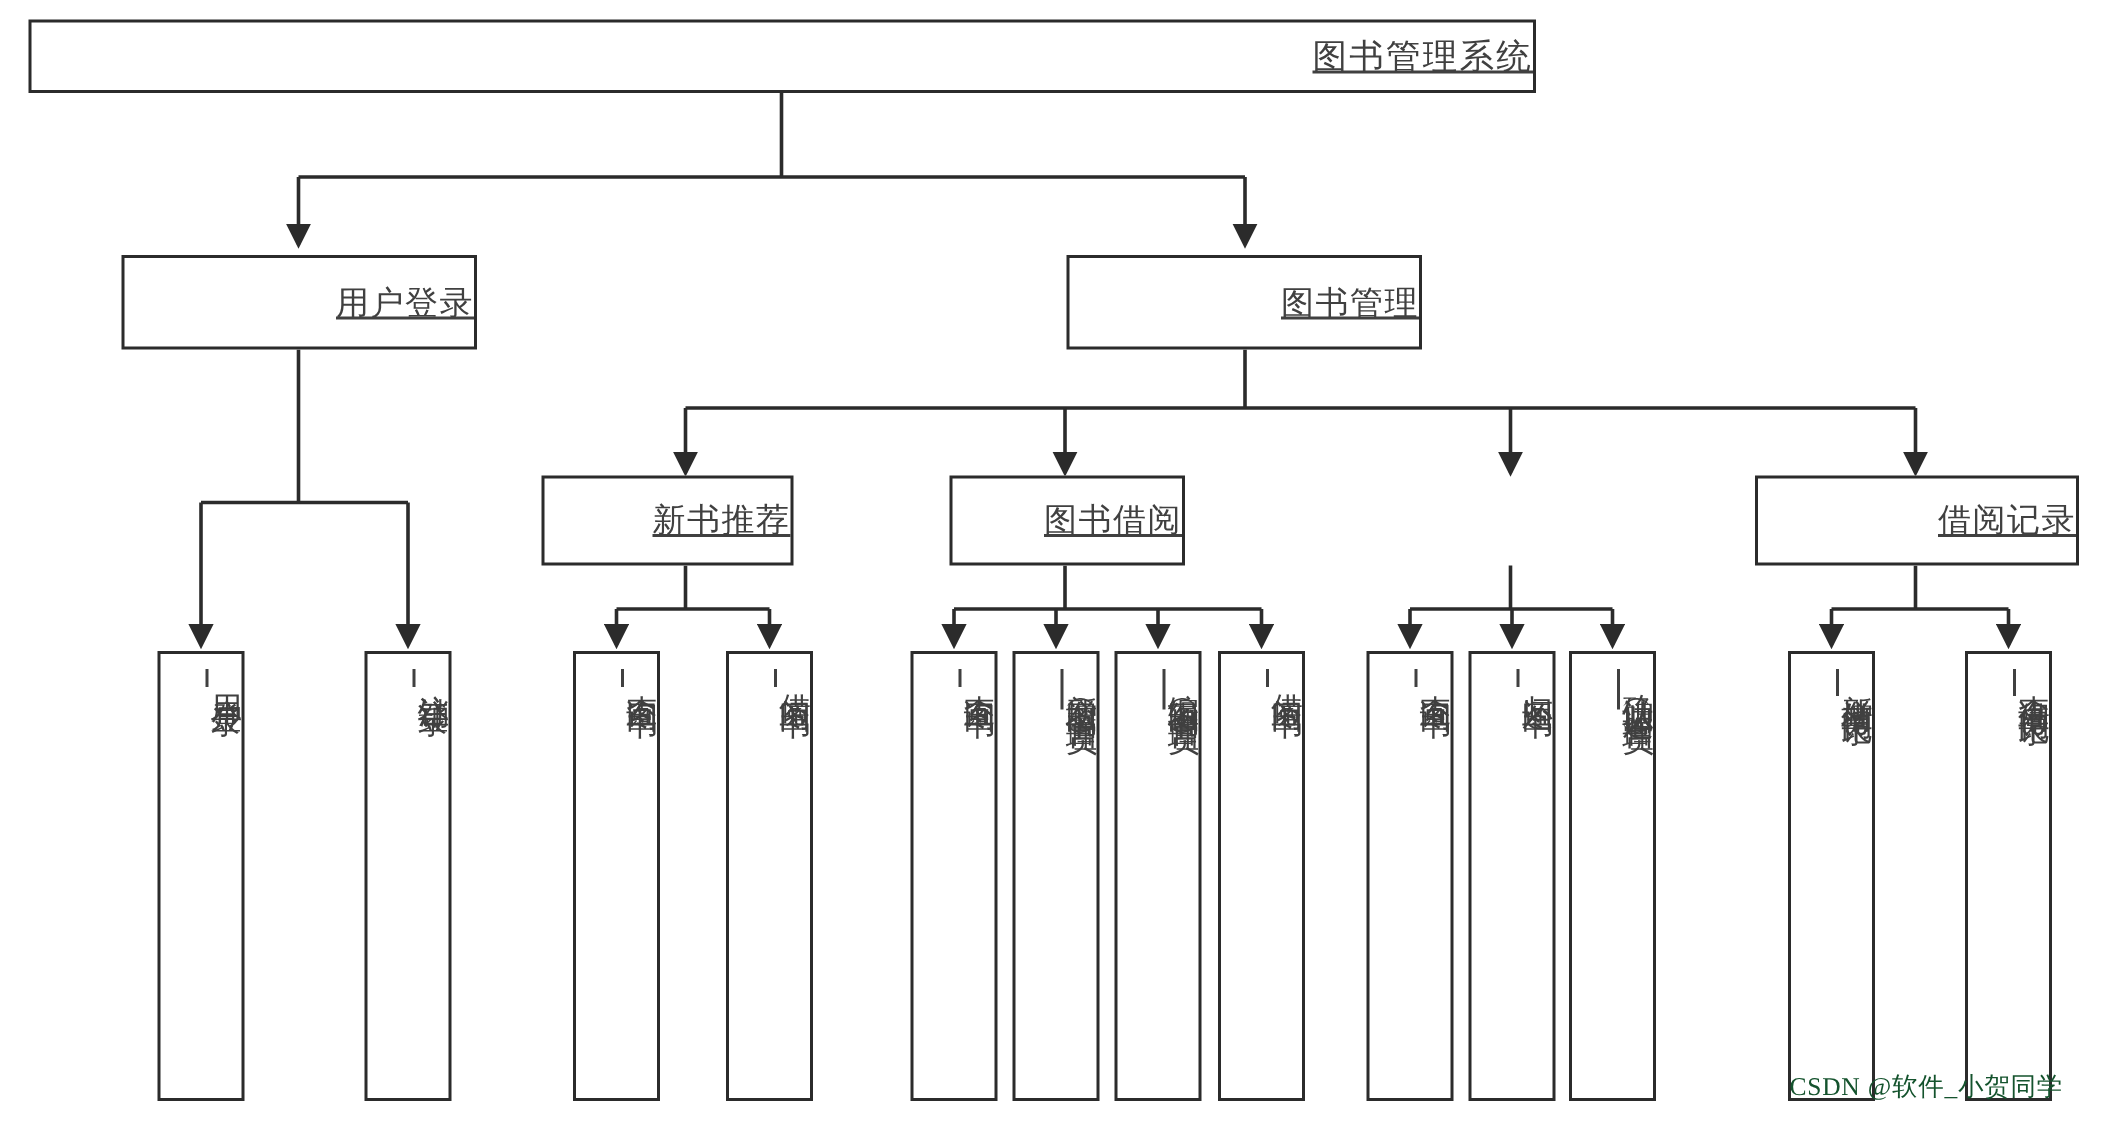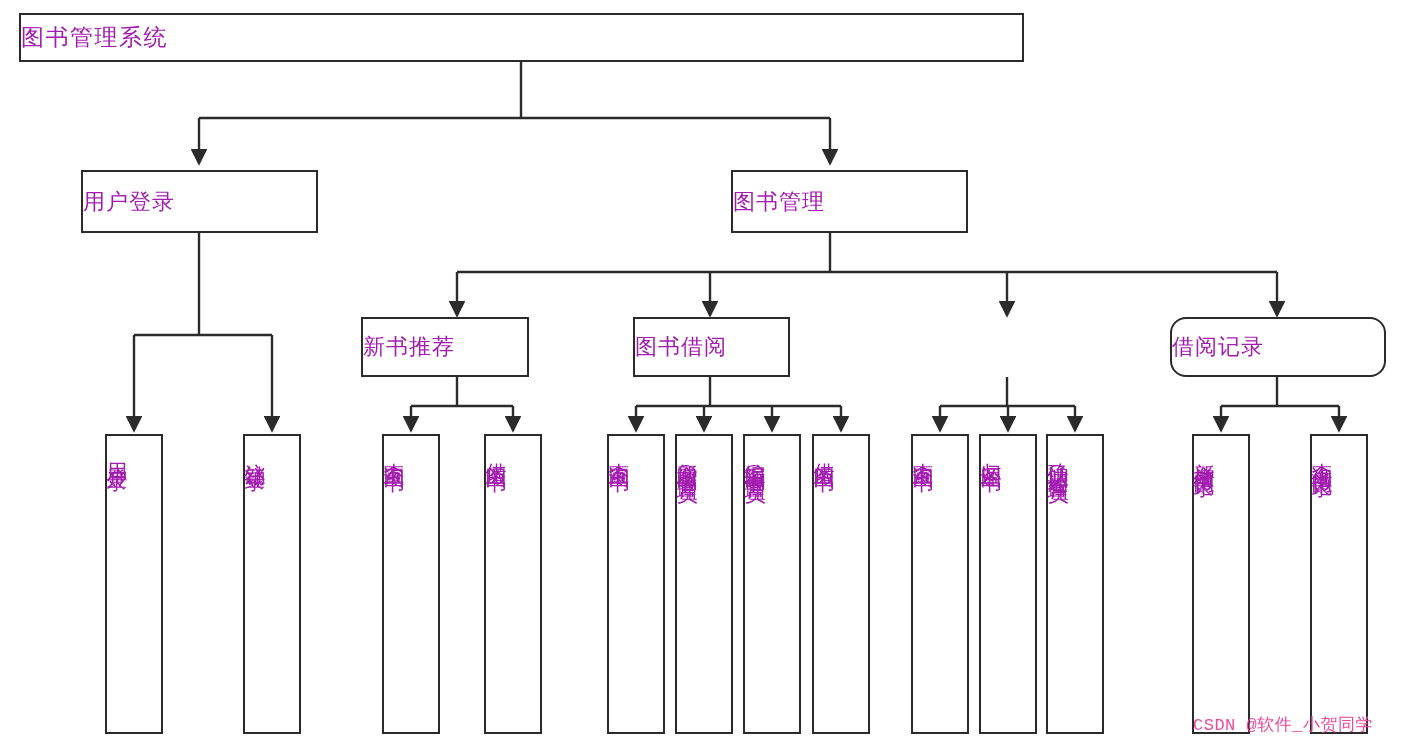--- a/index.html
+++ b/index.html
@@ -26,23 +26,24 @@
     height: 747px;
     pointer-events: none;
   }
   .node {
     position: absolute;
     box-sizing: border-box;
     background: #ffffff;
     border: 2px solid #2b2b2b;
     display: flex;
     align-items: center;
-    justify-content: flex-start;
-    color: #a21caf;
+    justify-content: flex-end;
+    color: #404040;
     z-index: 2;
+    text-decoration: underline;
   }
   .node .label {
     display: block;
     text-align: center;
     line-height: 1.18;
     white-space: nowrap;
   }
   
   .node.h .label {
     font-size: 22px;
@@ -63,25 +64,25 @@
     font-size: 21px;
     letter-spacing: 3px;
     line-height: 1;
     white-space: nowrap;
   }
   .watermark {
     position: absolute;
     left: 1193px;
     top: 713px;
     font-size: 17px;
-    color: #ec4899;
+    color: #14532d;
     letter-spacing: 0.5px;
     white-space: nowrap;
     z-index: 3;
-    font-family: Liberation Mono, monospace;
+    font-family: Liberation Serif, serif;
   }
 </style>
 </head>
 <body>
 
 <div id="diagram-root">
 
   <svg id="edge-layer" width="1405" height="747" viewBox="0 0 1405 747" xmlns="http://www.w3.org/2000/svg">
     <defs>
       <marker id="arrow" viewBox="0 0 12 12" refX="10" refY="6" markerWidth="7" markerHeight="7" orient="auto-start-reverse">
@@ -133,34 +134,34 @@
   </svg>
 
   <div class="node h root" style="left:19px; top:13px; width:1005px; height:49px;">
     <span class="label">图书管理系统</span>
   </div>
 
   <div class="node h" style="left:81px; top:170px; width:237px; height:63px;">
     <span class="label">用户登录</span>
   </div>
 
-  <div class="node h" style="left:711px; top:170px; width:237px; height:63px;margin-left:20px;">
+  <div class="node h" style="left:711px; top:170px; width:237px; height:63px;">
     <span class="label">图书管理</span>
   </div>
 
   <div class="node h" style="left:361px; top:317px; width:168px; height:60px;">
     <span class="label">新书推荐</span>
   </div>
 
   <div class="node h" style="left:633px; top:317px; width:157px; height:60px;">
     <span class="label">图书借阅</span>
   </div>
 
 
-  <div class="node h" style="left:1170px; top:317px; width:216px; height:60px;border-radius:16px;">
+  <div class="node h" style="left:1170px; top:317px; width:216px; height:60px;">
     <span class="label">借阅记录</span>
   </div>
 
   <div class="node v" style="left:105px; top:434px; width:58px; height:300px;">
     <span class="label">用户登录</span>
   </div>
 
   <div class="node v" style="left:243px; top:434px; width:58px; height:300px;">
     <span class="label">注销登录</span>
   </div>

